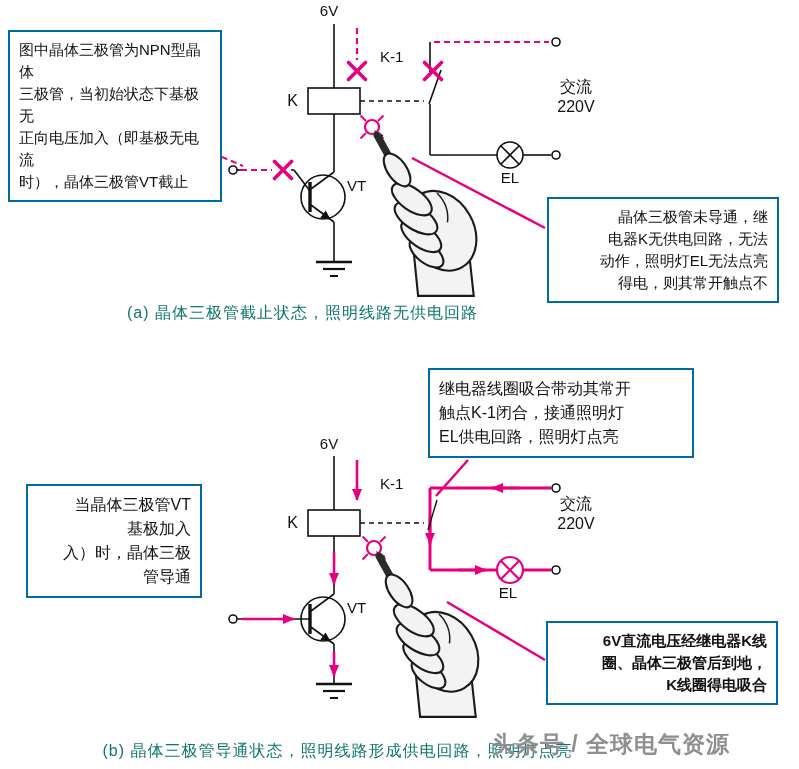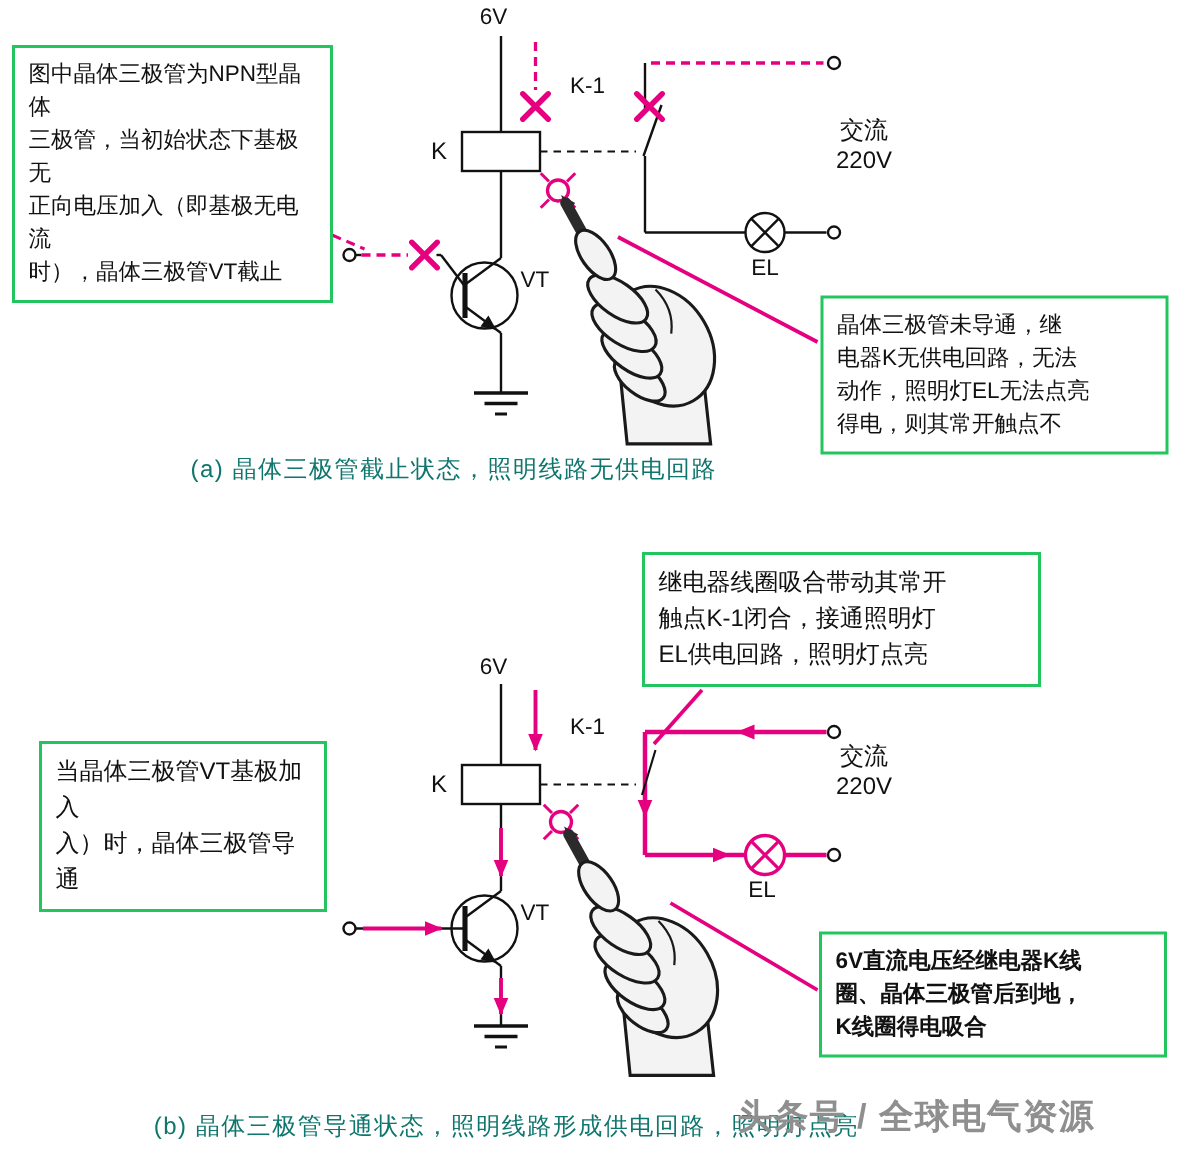--- a/index.html
+++ b/index.html
@@ -2,24 +2,24 @@
 <html><head>
 <meta charset="utf-8">
 <style>
   * { margin:0; padding:0; box-sizing:border-box; }
   html,body { background:#ffffff; }
   body { font-family:"Liberation Sans","DejaVu Sans",sans-serif; color:#111; }
   .stage { position:relative; width:799px; height:769px; background:#fff; overflow:hidden; }
   .stage > svg { position:absolute; left:0; top:0; z-index:1; }
   .callout {
     position:absolute; z-index:2;
-    border:2px solid #22c55e; background:#fff;
+    border:2px solid #0369a1; background:#fff;
     padding:7px 9px; font-size:15px; line-height:22px; color:#111;
   }
-  .callout.center { text-align:left; }
+  .callout.center { text-align:right;padding-left:32px; }
   .callout.f16 { font-size:16px; line-height:24px; }
   .caption { position:absolute; z-index:2; font-size:16px; color:#0f766e; text-align:center; letter-spacing:1px; }
   .watermark { position:absolute; z-index:3; font-size:23px; font-weight:bold; color:#8f8f8f; text-align:center; letter-spacing:1px; }
   svg text { font-family:"Liberation Sans","DejaVu Sans",sans-serif; fill:#111; }
   .lbl  { font-size:15px; }
   .lbl16{ font-size:16px; }
 </style>
 </head>
 <body>
 
@@ -195,21 +195,21 @@
   <div>动作，照明灯EL无法点亮</div>
   <div>得电，则其常开触点不</div>
 </div>
 
 <div class="callout f16" style="left:428px; top:368px; width:266px;">
   <div>继电器线圈吸合带动其常开</div>
   <div>触点K-1闭合，接通照明灯</div>
   <div>EL供电回路，照明灯点亮</div>
 </div>
 
-<div class="callout f16 center" style="left:26px; top:484px; width:192px;margin-top:10px;">
+<div class="callout f16 center" style="left:26px; top:484px; width:176px;">
   <div>当晶体三极管VT基极加入</div>
   <div>入）时，晶体三极管导通</div>
 </div>
 
 <div class="callout center" style="left:546px; top:621px; width:232px;font-weight:bold;">
   <div>6V直流电压经继电器K线</div>
   <div>圈、晶体三极管后到地，</div>
   <div>K线圈得电吸合</div>
 </div>
 

